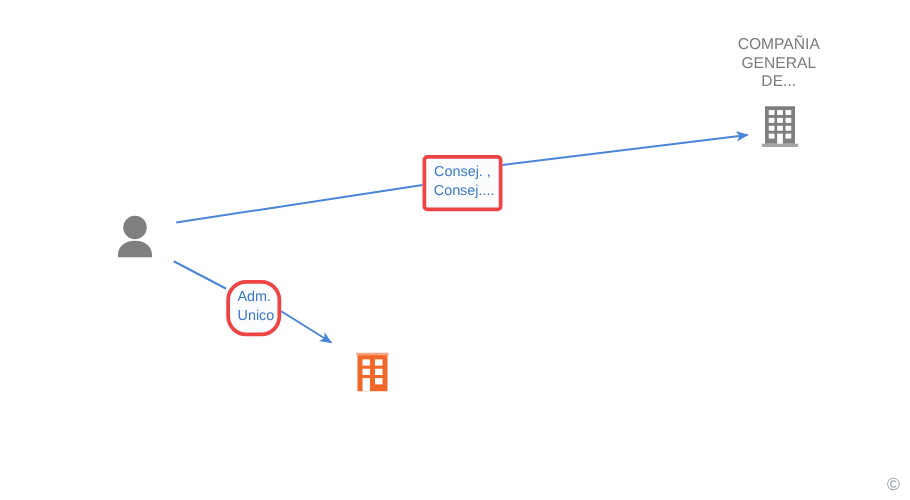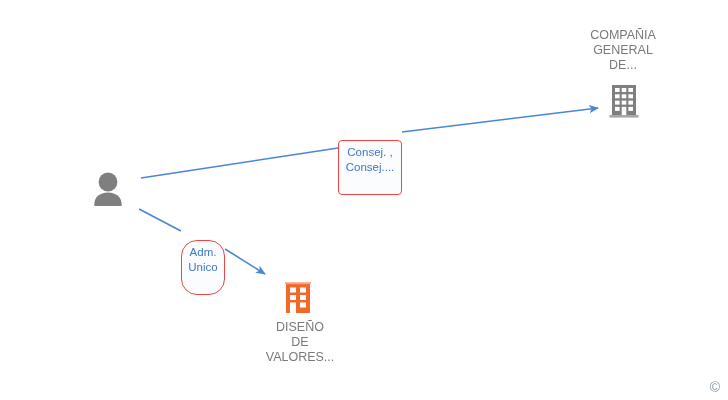--- a/index.html
+++ b/index.html
@@ -56,32 +56,31 @@
   .icon-wrap {
     position: absolute;
   }
   .icon-person { left: 87px; top: 172px; }
   .icon-building-top { left: 608px; top: 84px; }
   .icon-building-bottom { left: 283px; top: 281px; }
 
   
   .edge-label {
     position: absolute;
-    border: 1px solid #ef4444;
+    border: 3px solid #ef4444;
     border-radius: 4px;
     background: #fbfcfe;
     color: #3c78c8;
     font-size: 11.5px;
     line-height: 15px;
     text-align: center;
-    padding: 4px 6px 19px 6px;
+    padding: 4px 6px 5px 6px;
     white-space: pre-line;
     user-select: none;
     box-sizing: border-box;
-    margin-top: 16px;
   }
   .edge-label-consej {
     left: 338px;
     top: 124px;
     width: 64px;
   }
   .edge-label-adm {
     left: 181px;
     top: 224px;
     width: 44px;
@@ -173,23 +172,20 @@
       <g fill="#ffffff">
         <rect x="7" y="6.5" width="6" height="5"></rect>
         <rect x="17" y="6.5" width="6" height="5"></rect>
         <rect x="7" y="14" width="6" height="5"></rect>
         <rect x="17" y="14" width="6" height="5"></rect>
         <rect x="17" y="21.5" width="6" height="5"></rect>
         <rect x="7" y="21.5" width="6" height="10.5"></rect>
       </g>
     </svg>
   </div>
-  <div class="node node-company-bottom">DISEÑO
-DE
-VALORES...</div>
 
   <div class="edge-label edge-label-consej">Consej. ,
 Consej....</div>
 
   <div class="edge-label edge-label-adm">Adm.
 Unico</div>
 
   <div id="watermark">
     <span class="copy">©</span>
   </div>

